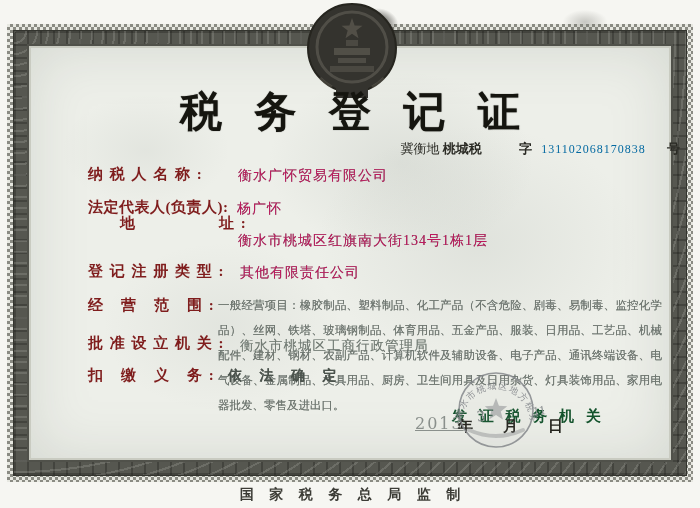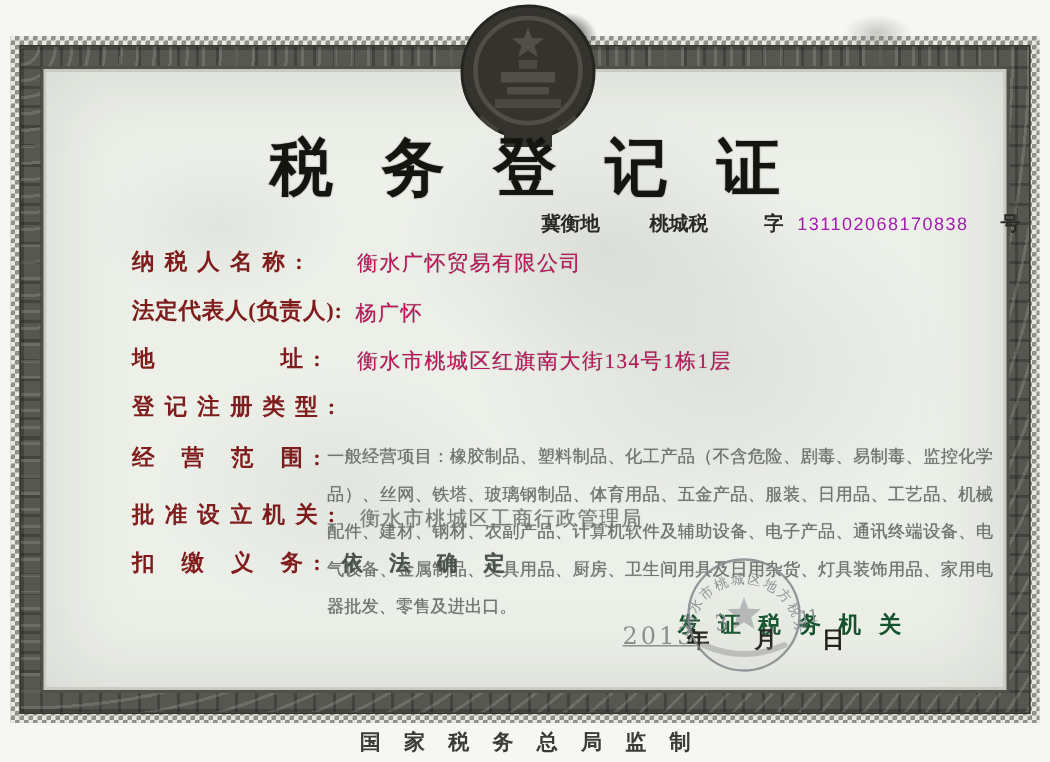--- a/index.html
+++ b/index.html
@@ -47,24 +47,24 @@
     position:absolute;left:555px;top:4px;width:60px;height:36px;z-index:1;
     background:radial-gradient(ellipse 50% 45% at 50% 50%, rgba(110,110,104,.35), rgba(110,110,104,0) 75%);
   }
   
   .title{
     position:absolute;left:0;right:0;top:84px;margin:0;text-align:center;z-index:6;
     font-size:42px;font-weight:bold;color:#15150f;letter-spacing:11px;text-indent:11px;
     text-shadow:0 0 1px rgba(21,21,15,.7);
   }
   .serial{position:absolute;left:0;top:140px;width:690px;text-align:right;z-index:6;font-size:13px;color:#2a2a24;}
-  .serial .gap1{margin-right:30px;font-weight:bold;}
+  .serial .gap1{font-weight:normal;}
   .serial .gap2{margin-right:34px;font-weight:bold;}
   .serial .zi{font-weight:bold;margin-right:6px;}
-  .serial .num{font-family:Liberation Sans, sans-serif;font-size:12px;color:#a21caf;letter-spacing:1px;margin-right:18px;}
+  .serial .num{font-family:Liberation Serif, serif;font-size:12px;color:#0369a1;letter-spacing:1px;margin-right:18px;}
   .serial .hao{font-weight:bold;margin-right:10px;}
   .row-label{
     position:absolute;left:88px;z-index:6;
     font-size:15px;font-weight:bold;color:#7f1d1d;letter-spacing:1.5px;white-space:pre;
   }
   .row-value{
     position:absolute;z-index:6;font-size:14px;color:#be185d;letter-spacing:1px;white-space:pre;
     text-shadow:0 0 .6px rgba(107,115,109,.9);
   }
   .scope-para{
@@ -82,21 +82,21 @@
   .d-day{left:533px;top:403px;font-weight:normal;color:#878c8e;font-size:13px;transform:rotate(-10deg);}
   .d-dlab{left:548px;top:417px;}
   .seal{position:absolute;left:449px;top:368px;width:94px;height:88px;z-index:7;opacity:.85;}
   .footer{
     position:absolute;left:0;right:0;top:486px;z-index:6;text-align:center;
     font-size:14px;color:#3c3c36;letter-spacing:6px;text-indent:6px;font-weight:bold;
   }
   
   .r1l{top:165px;} .r1v{left:238px;top:167px;}
   .r2l{top:198px;letter-spacing:.5px;text-align:right;} .r2v{left:237px;top:200px;}
-  .r3l{top:230px;} .r3v{left:238px;top:232px;}
+  .r3l{top:214px;margin-left:32px;} .r3v{left:238px;top:232px;}
   .r4l{top:262px;} .r4v{left:240px;top:264px;}
   .r5l{top:296px;}
   .r6l{top:334px;} .r6v{left:240px;top:337px;font-size:13.5px;}
   .r7l{top:366px;} .r7v{left:228px;top:367px;letter-spacing:7px;font-weight:bold;color:#4b534d;}
 </style>
 </head>
 <body>
 
 <div class="page">
 
@@ -134,20 +134,21 @@
   <div class="row-label r1l">纳 税 人 名 称 :</div>
   <div class="row-value r1v">衡水广怀贸易有限公司</div>
 
   <div class="row-label r2l">法定代表人(负责人):</div>
   <div class="row-value r2v">杨广怀</div>
 
   <div class="row-label r3l">地　　　　　址 :</div>
   <div class="row-value r3v">衡水市桃城区红旗南大街134号1栋1层</div>
 
   <div class="row-label r4l">登 记 注 册 类 型 :</div>
+  <div class="row-value r4v">其他有限责任公司</div>
 
   <div class="row-label r5l">经　营　范　围 :</div>
   <div class="scope-para">一般经营项目：橡胶制品、塑料制品、化工产品（不含危险、剧毒、易制毒、监控化学品）、丝网、铁塔、玻璃钢制品、体育用品、五金产品、服装、日用品、工艺品、机械配件、建材、钢材、农副产品、计算机软件及辅助设备、电子产品、通讯终端设备、电气设备、金属制品、文具用品、厨房、卫生间用具及日用杂货、灯具装饰用品、家用电器批发、零售及进出口。</div>
 
   <div class="row-label r6l">批 准 设 立 机 关 :</div>
   <div class="row-value value-faint r6v">衡水市桃城区工商行政管理局</div>
 
   <div class="row-label r7l">扣　缴　义　务 :</div>
   <div class="row-value r7v">依 法 确 定</div>
 

